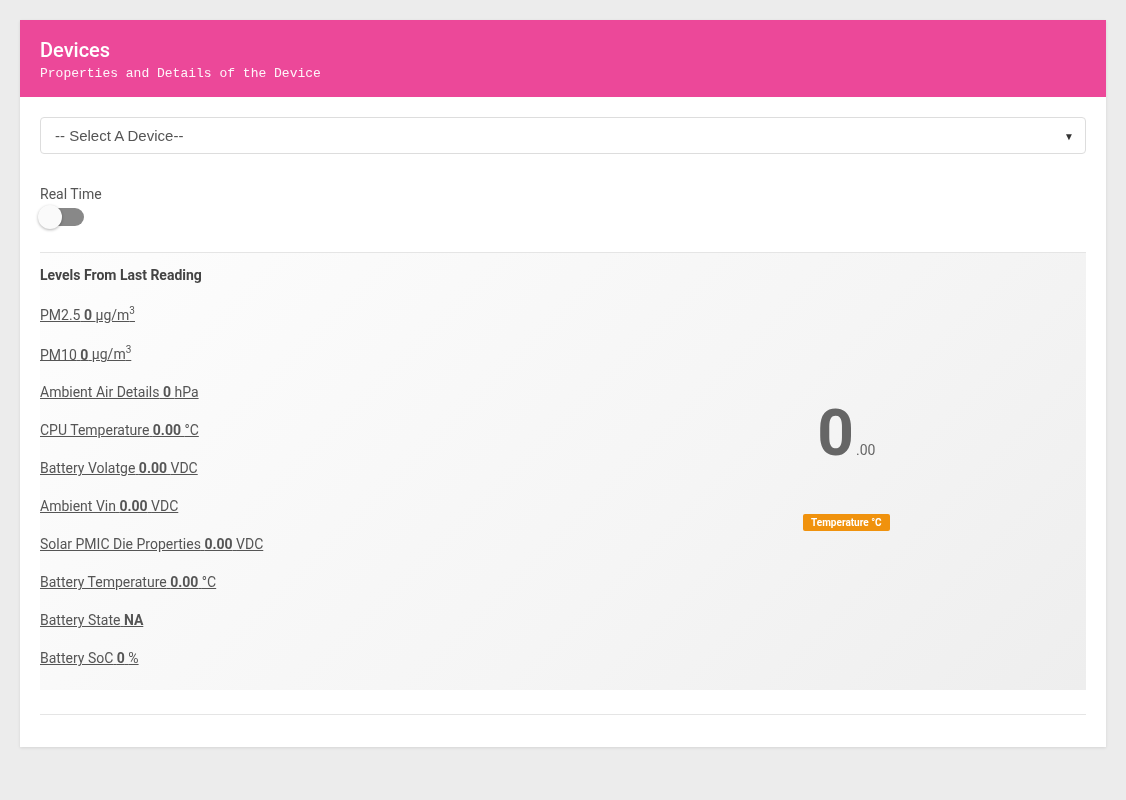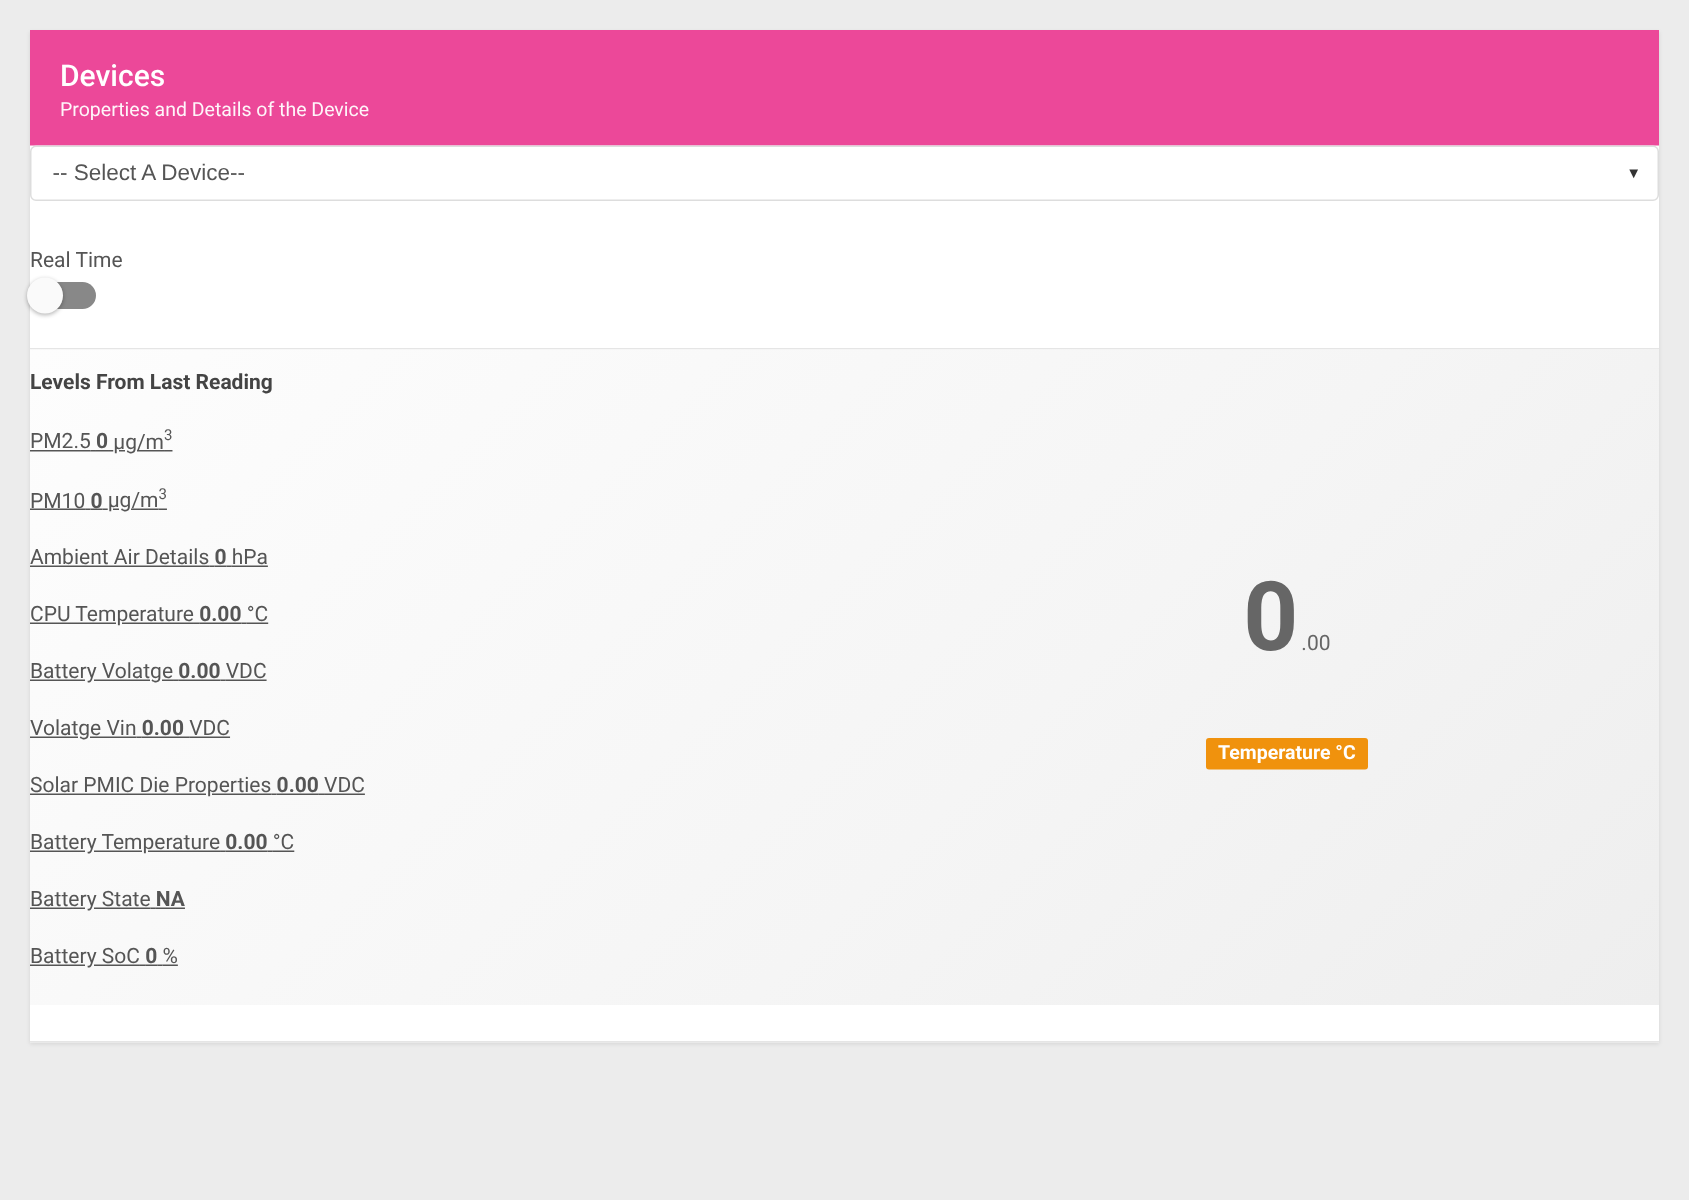--- a/index.html
+++ b/index.html
@@ -21,22 +21,24 @@
     padding: 18px 20px 16px 20px;
   }
   .header-title {
     font-size: 20px;
     font-weight: 500;
     margin-bottom: 4px;
   }
   .header-subtitle {
     font-size: 13px;
     opacity: 0.95;
+    font-family: Liberation Mono, monospace;
   }
   .body {
+    padding: 20px;
   }
   .select-wrap {
     position: relative;
   }
   .device-select {
     width: 100%;
     padding: 9px 30px 9px 14px;
     border: 1px solid #ddd;
     border-radius: 4px;
     font-size: 15px;
@@ -131,21 +133,21 @@
   }
   .big-dec {
     font-size: 14px;
     font-weight: 400;
     margin-left: 2px;
   }
   .temp-badge {
     margin-top: 48px;
     background: #f0920d;
     color: #fff;
-    font-size: 13px;
+    font-size: 10px;
     font-weight: 700;
     padding: 3px 8px;
     border-radius: 2px;
   }
   .bottom-divider {
     border: none;
     border-top: 1px solid #e5e5e5;
     margin: 24px 0 12px 0;
   }
 </style>
@@ -207,21 +209,21 @@
           <span>°C</span>
         </div>
 
         <div class="reading-row">
           <span>Battery Volatge</span>
           <span class="val">0.00</span>
           <span>VDC</span>
         </div>
 
         <div class="reading-row">
-          <span>Volatge Vin</span>
+          <span>Ambient Vin</span>
           <span class="val">0.00</span>
           <span>VDC</span>
         </div>
 
         <div class="reading-row">
           <span>Solar PMIC Die Properties</span>
           <span class="val">0.00</span>
           <span>VDC</span>
         </div>
 

